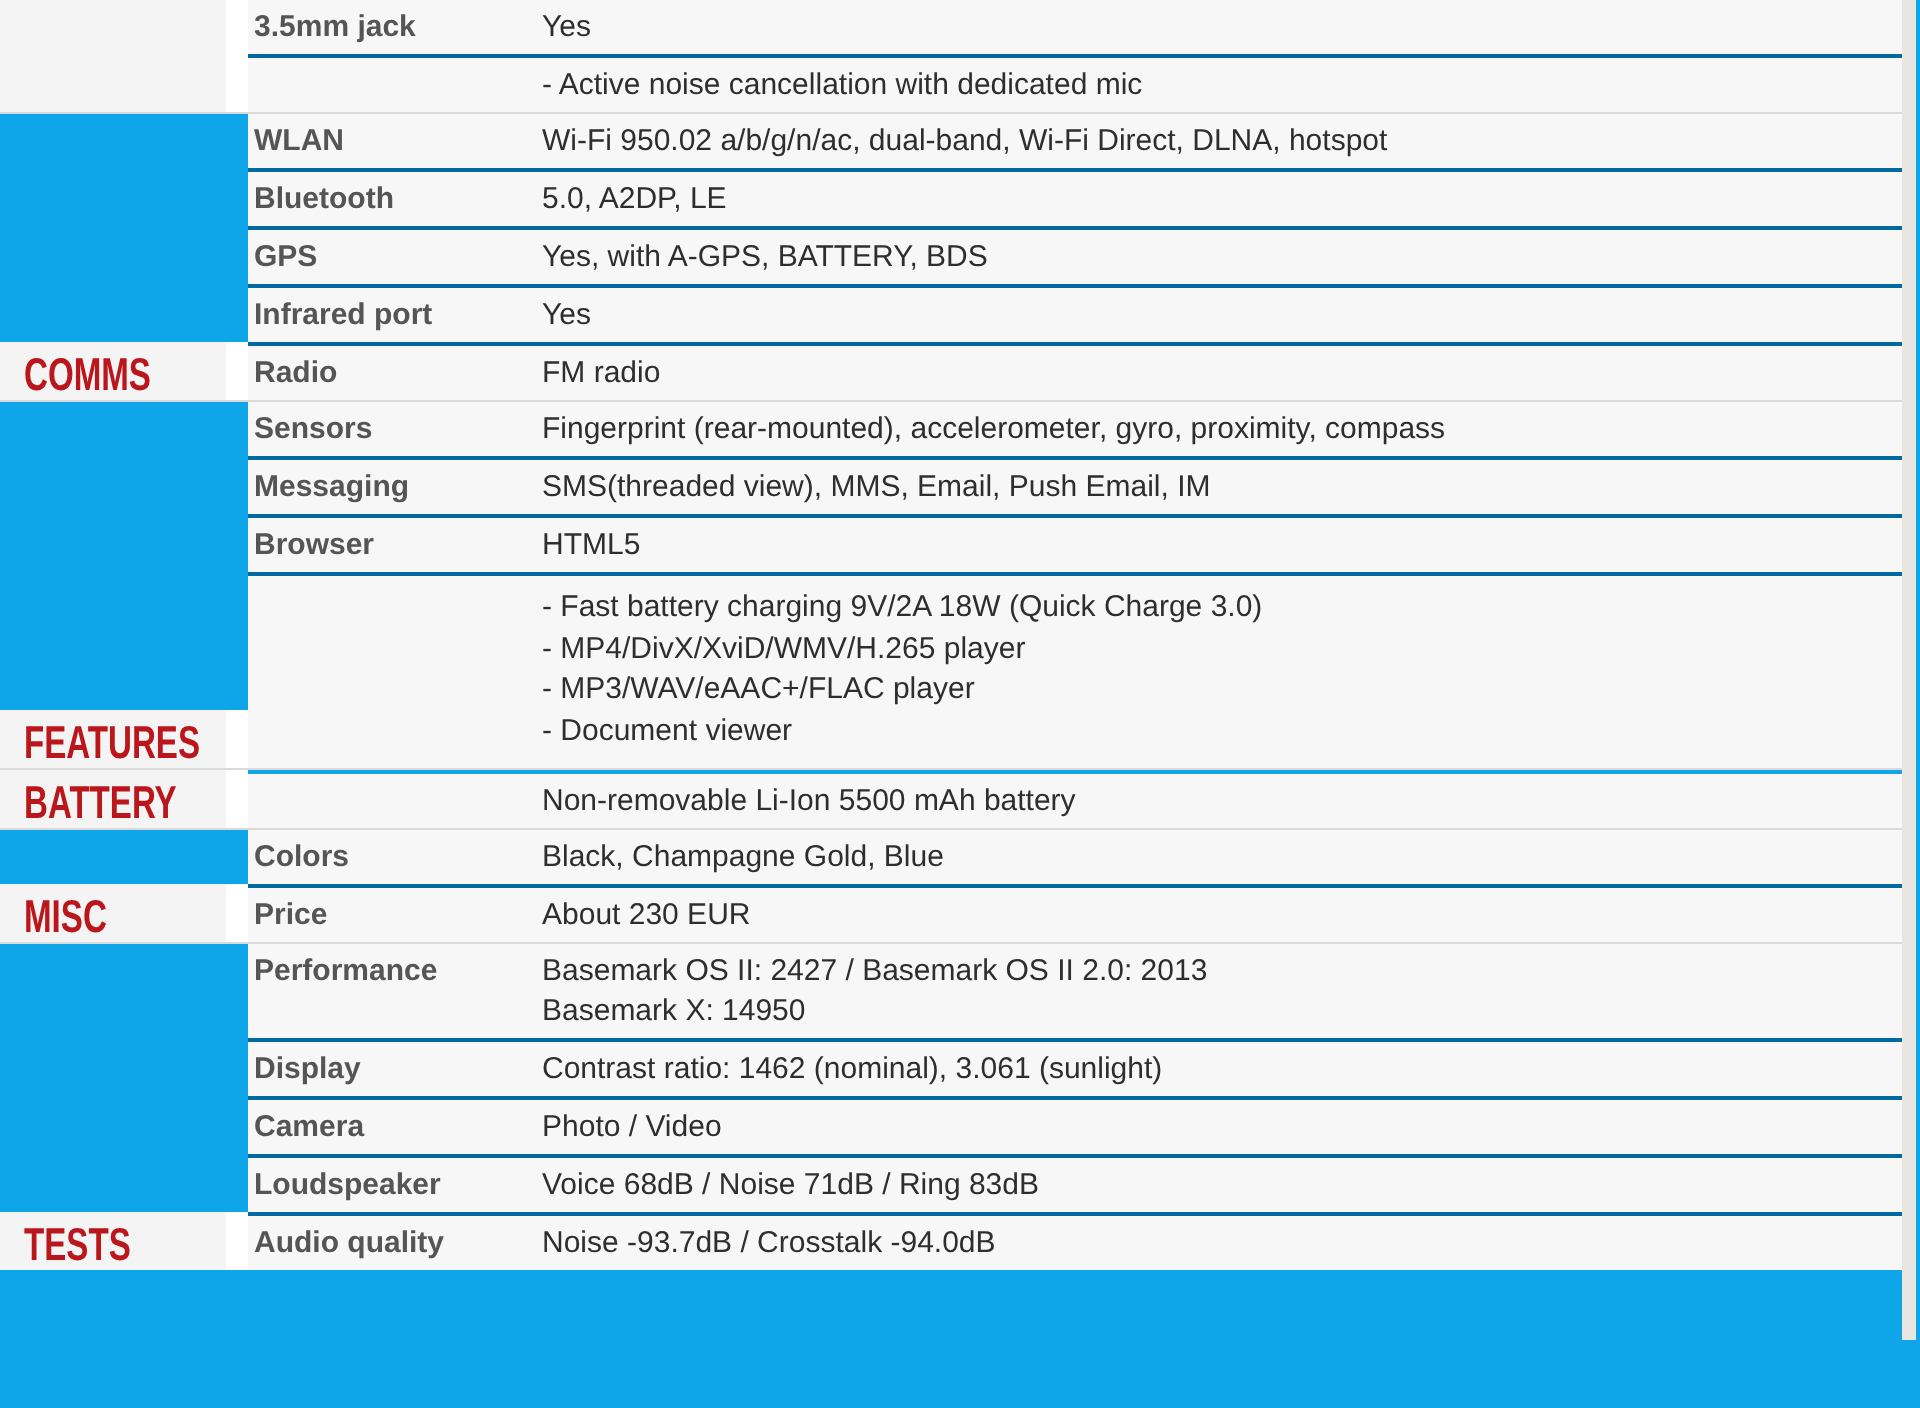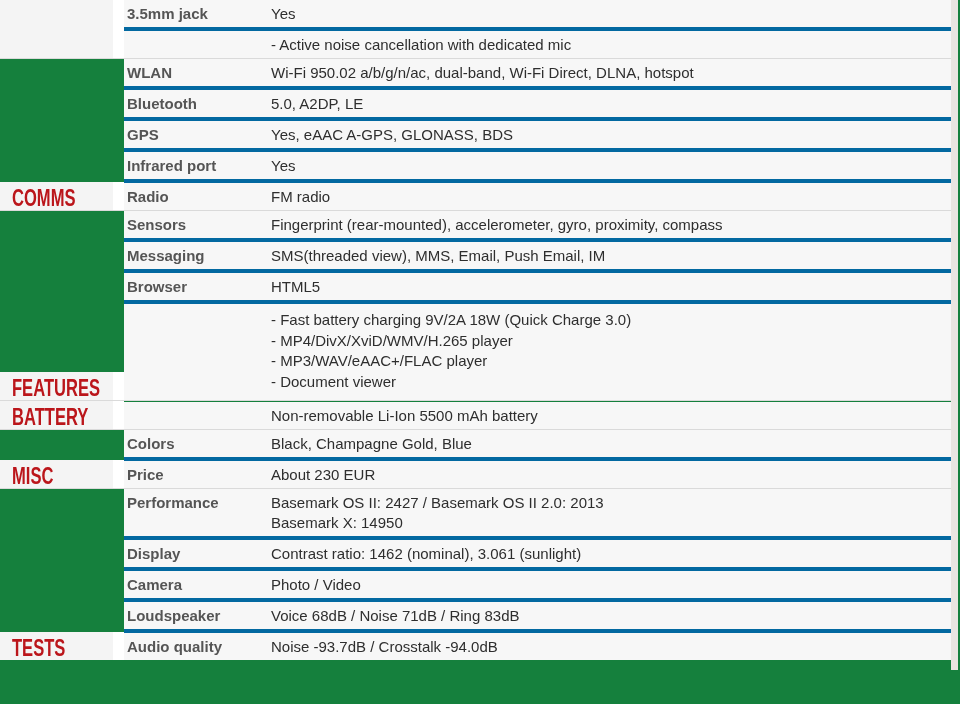--- a/index.html
+++ b/index.html
@@ -1,37 +1,37 @@
 <!DOCTYPE html>
 <html style="--accent-red: #bb161b; --row-bg: #f7f7f7; --th-bg: #f4f4f4; --label-color: #555555; --value-color: #2e2e2e; --section-divider: #dadada; --edge-strip: #e9e5e1;"><head>
 <meta charset="utf-8">
 <style>
   html,body { margin:0; padding:0; background:#ffffff; }
   .screen {
-    position:relative; width:960px; height:704px; background:#15803d;
+    position:relative; width:960px; height:704px; background:#0ea5e9;
     font-family:"Liberation Sans", sans-serif; overflow:hidden;
   }
   #specs-list { position:absolute; left:0; top:0; width:951px; }
   .section { display:flex; align-items:stretch; }
   .section + .section { border-top:1px solid var(--section-divider,#dadada);align-items:flex-end; }
   .th {
     width:124px; min-width:124px; box-sizing:border-box;
     background:var(--th-bg,#f4f4f4);
     border-right:11px solid #ffffff;
     padding:6px 0 0 12px;
   }
   .section-title {
     display:inline-block; white-space:nowrap;
     font-size:23px; line-height:21px; font-weight:bold;
     color:var(--accent-red,#bb161b);
     transform:scaleX(0.72); transform-origin:0 50%;
   }
   .rows { flex:1; min-width:0; }
   .row { display:flex; background:var(--row-bg,#f7f7f7); }
-  .row + .row { border-top:4px solid #0369a1; }
+  .row + .row { border-top:2px solid #0369a1; }
   .ttl {
     width:147px; min-width:147px; box-sizing:border-box;
     padding:4px 8px 3px 3px;
     font-size:15px; line-height:20px; font-weight:bold;
     color:var(--label-color,#555555);
   }
   .nfo {
     flex:1; padding:4px 8px 3px 0;
     font-size:15px; line-height:20px;
     color:var(--value-color,#2e2e2e);
@@ -85,21 +85,21 @@
   <div class="row">
     <div class="ttl">Bluetooth</div>
     <div class="nfo">
               <div class="line">5.0, A2DP, LE</div>
             </div>
   </div>
 
   <div class="row">
     <div class="ttl">GPS</div>
     <div class="nfo">
-              <div class="line">Yes, eAAC A-GPS, GLONASS, BDS</div>
+              <div class="line">Yes, with A-GPS, BATTERY, BDS</div>
             </div>
   </div>
 
   <div class="row">
     <div class="ttl">Infrared port</div>
     <div class="nfo">
               <div class="line">Yes</div>
             </div>
   </div>
 

